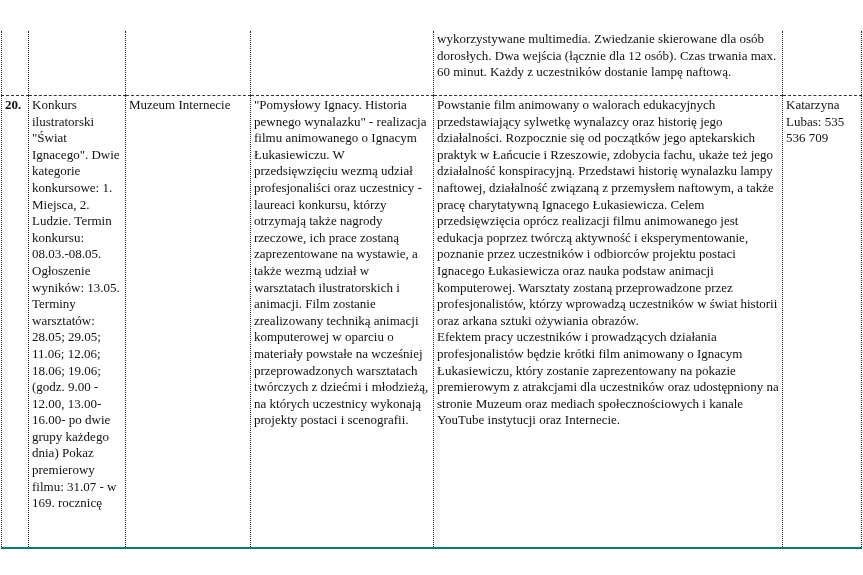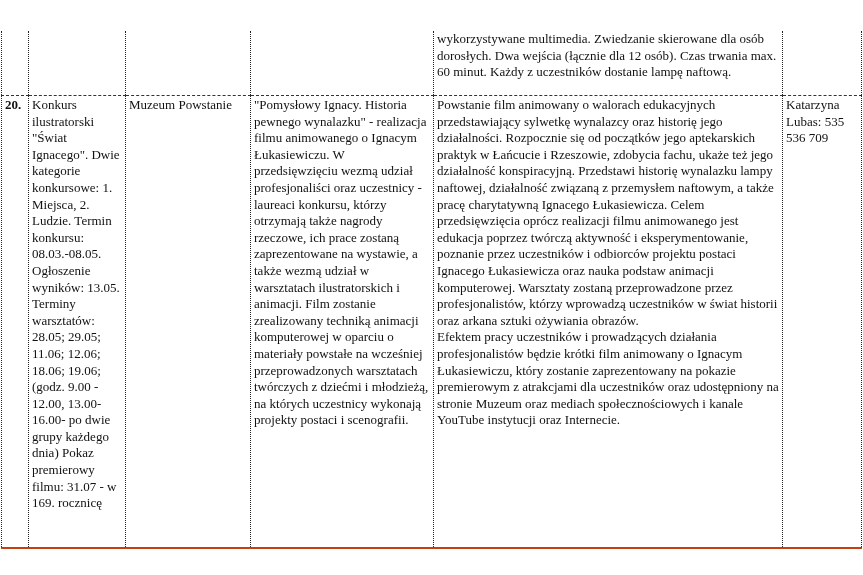--- a/index.html
+++ b/index.html
@@ -3,21 +3,21 @@
 <meta charset="utf-8">
 <style>
   html, body { margin: 0; padding: 0; background: #ffffff; }
   body { width: 863px; height: 575px; position: relative; overflow: hidden;
          font-family: "Liberation Serif", "DejaVu Serif", serif; color: #111; }
   .table { position: absolute; left: 1px; top: 31px; width: 860px; border-collapse: collapse; table-layout: fixed; }
   .table td { vertical-align: top; font-size: 13px; line-height: 16.6px; padding: 0 2px 0 3px;
               border-left: 1px dotted #222; border-right: 1px dotted #222; border-bottom: 1px dashed #333; }
   .table tr.top td { border-top: none; }
   .table tr.main td { border-top: 1px dashed #333; padding-top: 1px; }
-  .table tr.main td { border-bottom: 2px solid #c2410c; }
+  .table tr.main td { border-bottom: 2px solid #0f766e; }
   .num { font-weight: bold; }
   .main-row { height: 450px; }
   .top-row td { height: 64px; }
   .clip { overflow: hidden; }
 </style>
 </head>
 <body>
 
 <table class="table">
   <colgroup>
@@ -35,21 +35,21 @@
     <td></td>
     <td></td>
     <td>wykorzystywane multimedia. Zwiedzanie skierowane dla osób dorosłych. Dwa wejścia (łącznie dla 12 osób). Czas trwania max. 60 minut. Każdy z uczestników dostanie lampę naftową.</td>
     <td></td>
   </tr>
   <tr class="main">
     <td class="num">20.</td>
     <td>
           <div class="clip main-row">Konkurs ilustratorski "Świat Ignacego". Dwie kategorie konkursowe: 1. Miejsca, 2. Ludzie. Termin konkursu: 08.03.-08.05. Ogłoszenie wyników: 13.05. Terminy warsztatów: 28.05; 29.05; 11.06; 12.06; 18.06; 19.06; (godz. 9.00 - 12.00, 13.00-16.00- po dwie grupy każdego dnia) Pokaz premierowy filmu: 31.07 - w 169. rocznicę</div>
         </td>
-    <td>Muzeum Powstanie</td>
+    <td>Muzeum Internecie</td>
     <td>"Pomysłowy Ignacy. Historia pewnego wynalazku" - realizacja filmu animowanego o Ignacym Łukasiewiczu. W przedsięwzięciu wezmą udział profesjonaliści oraz uczestnicy - laureaci konkursu, którzy otrzymają także nagrody rzeczowe, ich prace zostaną zaprezentowane na wystawie, a także wezmą udział w warsztatach ilustratorskich i animacji. Film zostanie zrealizowany techniką animacji komputerowej w oparciu o materiały powstałe na wcześniej przeprowadzonych warsztatach twórczych z dziećmi i młodzieżą, na których uczestnicy wykonają projekty postaci i scenografii.</td>
     <td>
       <div>Powstanie film animowany o walorach edukacyjnych przedstawiający sylwetkę wynalazcy oraz historię jego działalności. Rozpocznie się od początków jego aptekarskich praktyk w Łańcucie i Rzeszowie, zdobycia fachu, ukaże też jego działalność konspiracyjną. Przedstawi historię wynalazku lampy naftowej, działalność związaną z przemysłem naftowym, a także pracę charytatywną Ignacego Łukasiewicza. Celem przedsięwzięcia oprócz realizacji filmu animowanego jest edukacja poprzez twórczą aktywność i eksperymentowanie, poznanie przez uczestników i odbiorców projektu postaci Ignacego Łukasiewicza oraz nauka podstaw animacji komputerowej. Warsztaty zostaną przeprowadzone przez profesjonalistów, którzy wprowadzą uczestników w świat historii oraz arkana sztuki ożywiania obrazów.</div>
       <div>Efektem pracy uczestników i prowadzących działania profesjonalistów będzie krótki film animowany o Ignacym Łukasiewiczu, który zostanie zaprezentowany na pokazie premierowym z atrakcjami dla uczestników oraz udostępniony na stronie Muzeum oraz mediach społecznościowych i kanale YouTube instytucji oraz Internecie.</div>
     </td>
     <td>Katarzyna Lubas: 535 536 709</td>
   </tr>
 </tbody>
   </table>
 

